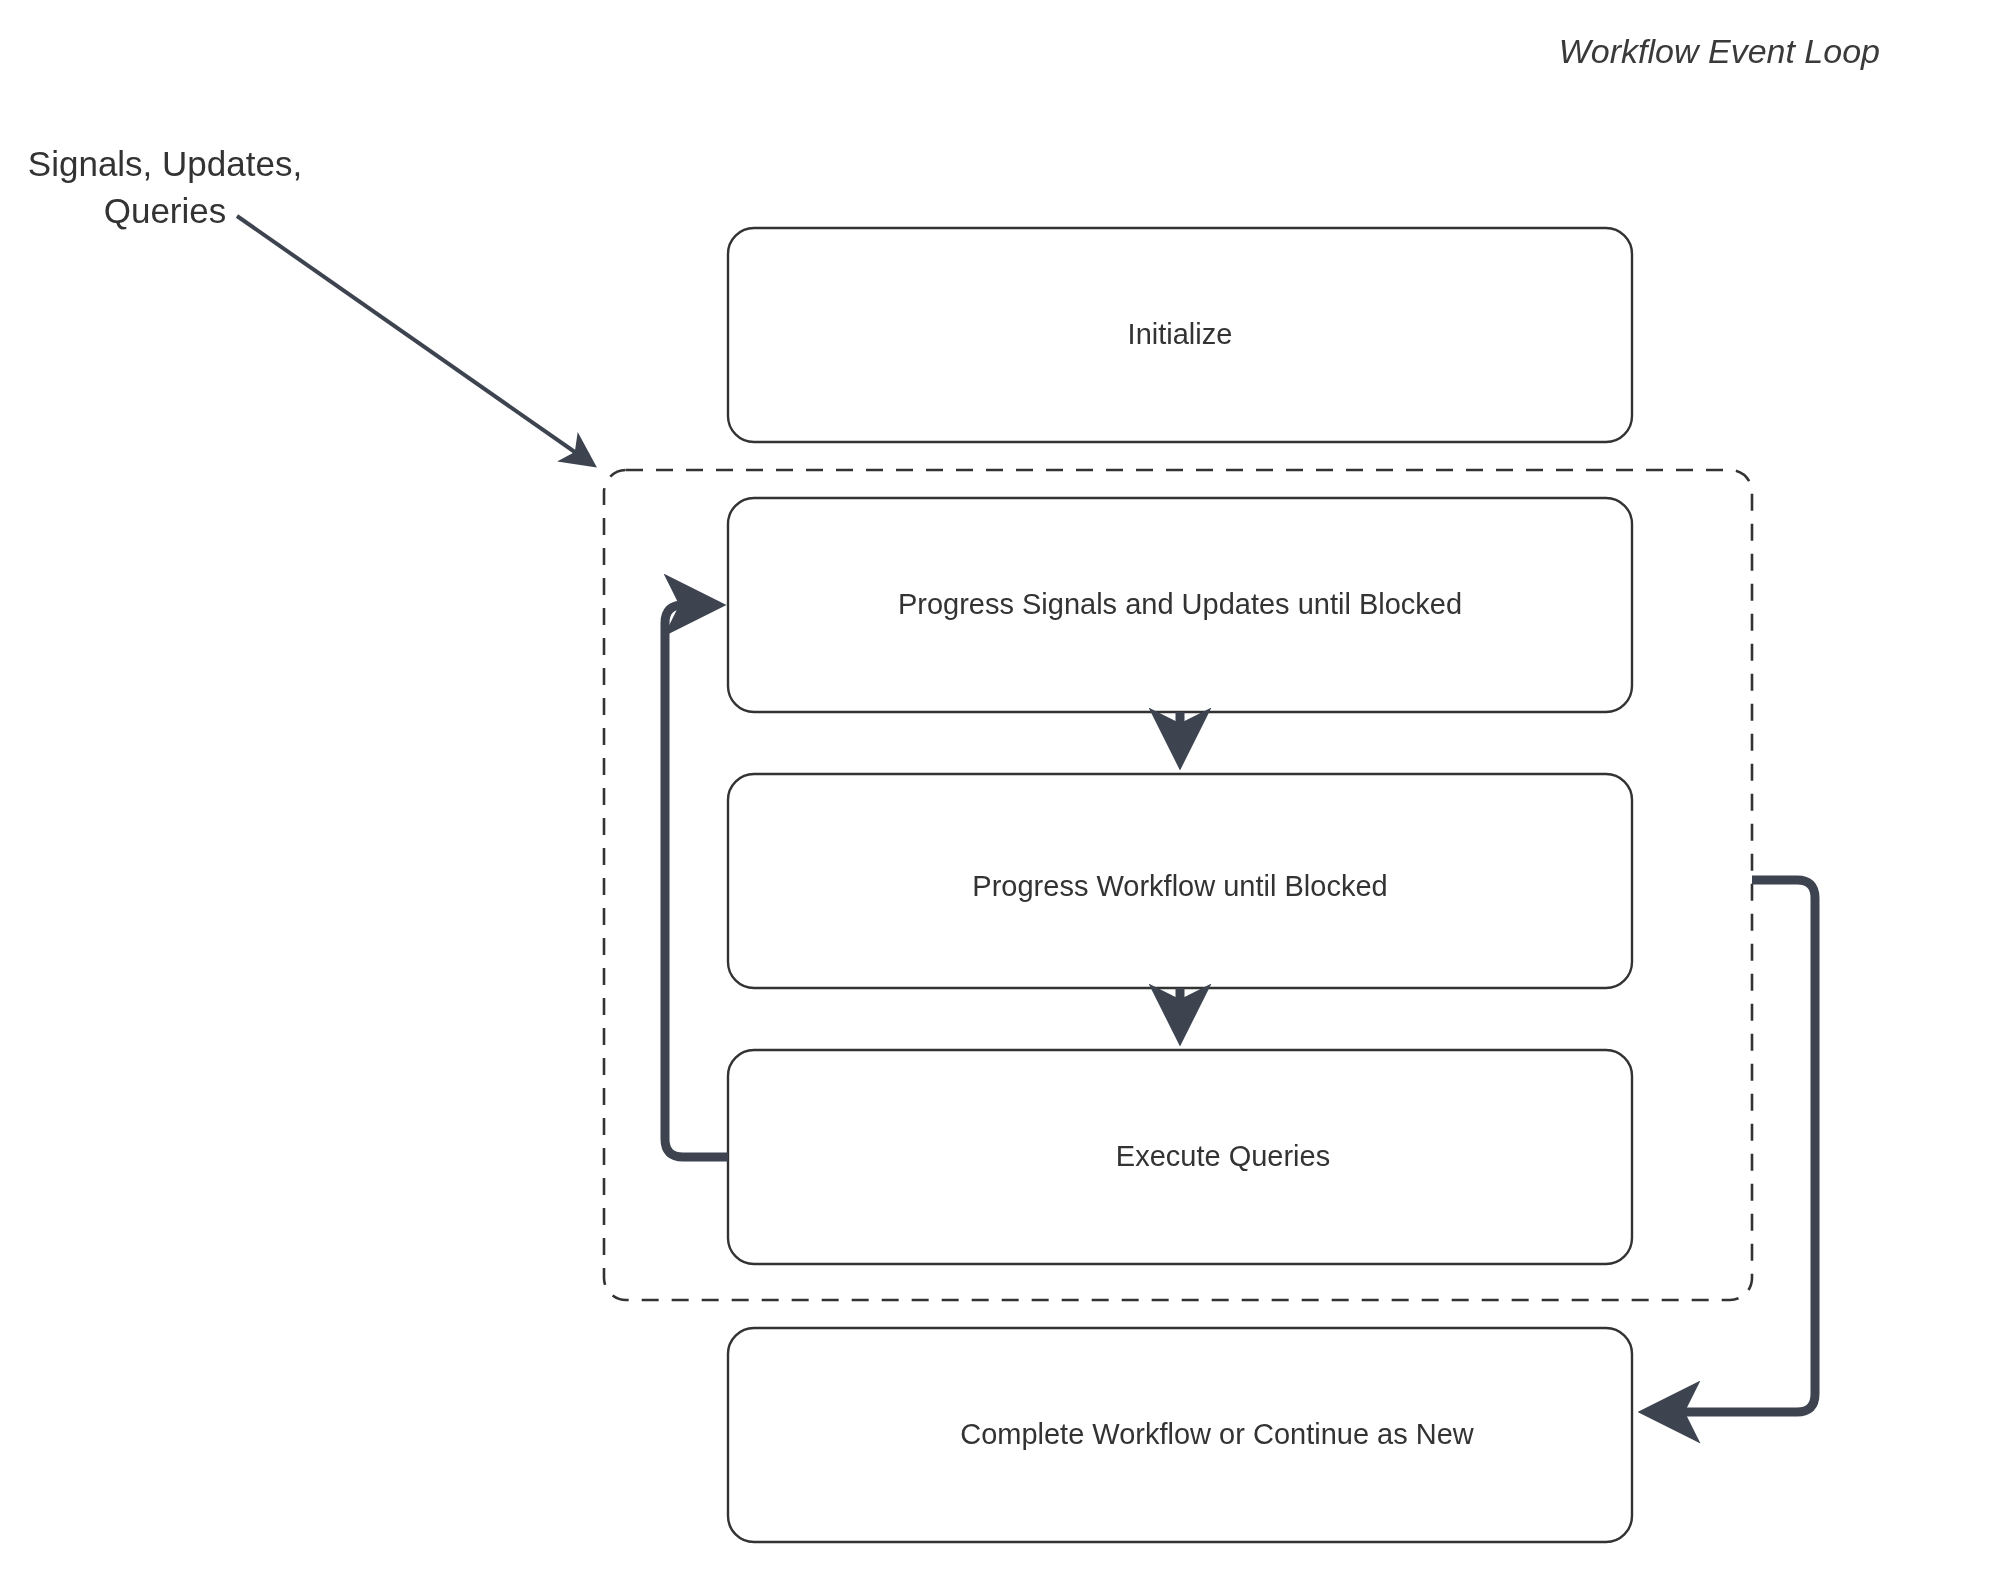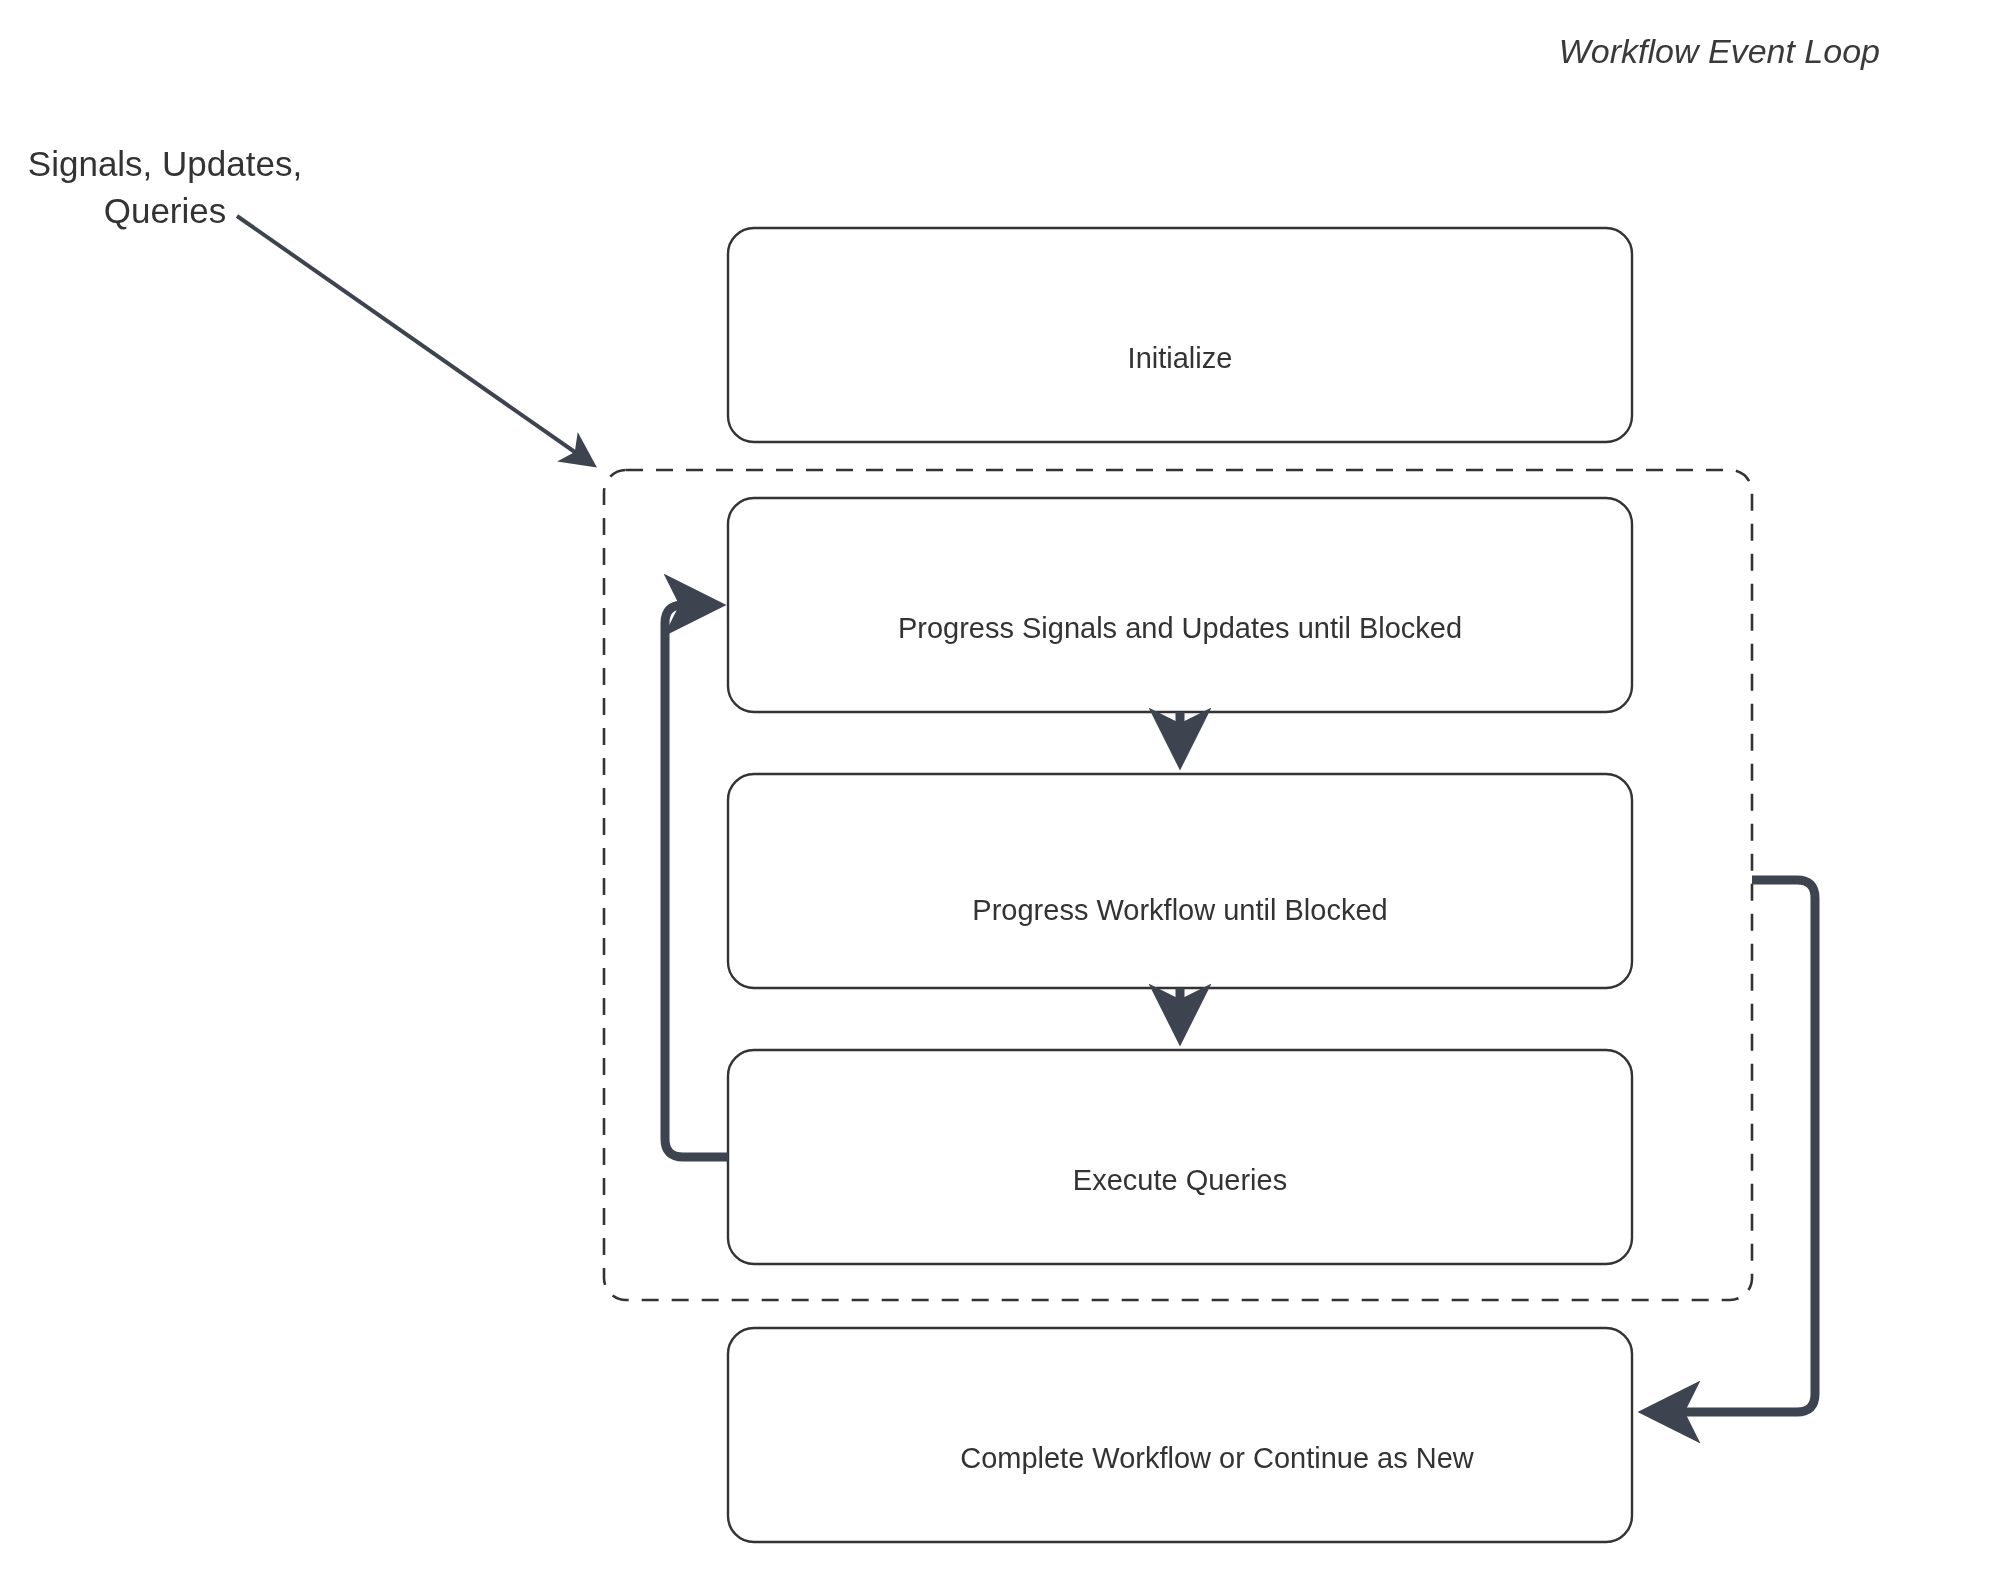--- a/index.html
+++ b/index.html
@@ -28,21 +28,20 @@
     position: absolute;
     display: flex;
     align-items: center;
     justify-content: center;
     text-align: center;
     color: #333333;
     font-size: 29px;
     line-height: 1.3;
     white-space: pre;
     pointer-events: none;
-    margin-top: 24px;
   }
   #diagram-title {
     position: absolute;
     left: 0;
     top: 32px;
     width: 1880px;
     text-align: right;
     font-style: italic;
     font-size: 34px;
     color: #3a3a3a;
@@ -100,17 +99,17 @@
 
     <path d="M 1752 880 L 1797 880 Q 1815 880 1815 898 L 1815 1394 Q 1815 1412 1797 1412 L 1648 1412" fill="none" stroke="#3d4450" stroke-width="9" stroke-linecap="butt" marker-end="url(#thickArrow)"></path>
   </svg>
 
   <div class="node-label" style="left:728px; top:228px; width:904px; height:214px;">Initialize</div>
 
   <div class="node-label" style="left:728px; top:498px; width:904px; height:214px;">Progress Signals and Updates until Blocked</div>
 
   <div class="node-label" style="left:728px; top:774px; width:904px; height:226px;">Progress Workflow until Blocked</div>
 
-  <div class="node-label" style="left:728px; top:1050px; width:904px; height:214px;">Execute Queries</div>
+  <div class="node-label" style="left:728px; top:1050px; width:904px; height:214px;padding-left:43px;">Execute Queries</div>
 
   <div class="node-label" style="left:728px; top:1328px; width:904px; height:214px;padding-left:37px;">Complete Workflow or Continue as New</div>
 
 </div>
 
 </body></html>

